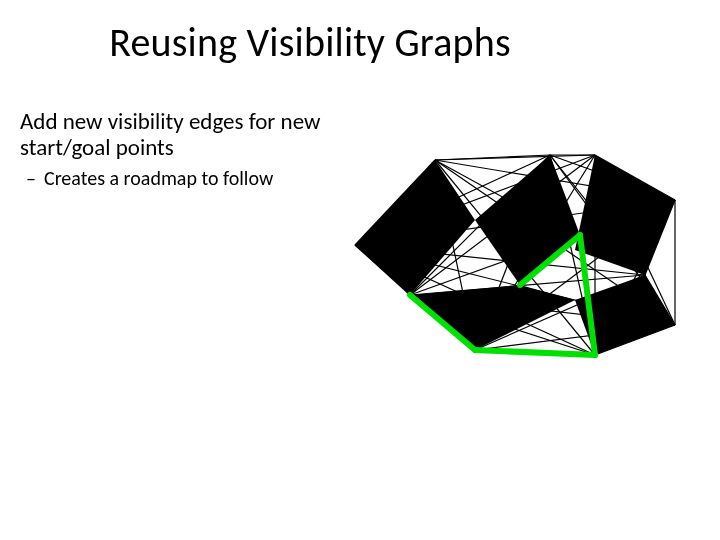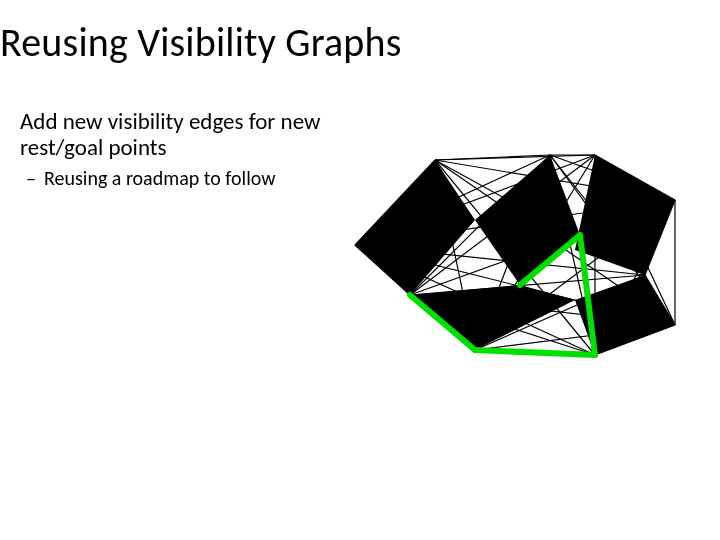--- a/index.html
+++ b/index.html
@@ -15,21 +15,21 @@
   .slide {
     position: relative;
     width: 720px;
     height: 540px;
   }
   .title {
     position: absolute;
     top: 18px;
     left: 0;
     width: 620px;
-    text-align: left;
+    text-align: center;
     font-size: 40px;
     font-weight: 400;
     letter-spacing: 0.2px;
   }
   .body-text {
     position: absolute;
     top: 108px;
     left: 20px;
     width: 320px;
     font-size: 23px;
@@ -59,22 +59,22 @@
   }
 </style>
 </head>
 <body>
 
 <div class="slide">
 
   <div class="title">Reusing Visibility Graphs</div>
 
   <div class="body-text">
-    <p>Add new visibility edges for new rest/goal points</p>
-    <div class="sub-bullet">Reusing a roadmap to follow</div>
+    <p>Add new visibility edges for new start/goal points</p>
+    <div class="sub-bullet">Creates a roadmap to follow</div>
   </div>
 
   <svg class="figure" viewBox="0 0 360 250">
     <g id="obstacles">
         <polygon points="10,120 90,35 130,95 65,170" fill="#000000"></polygon>
         <polygon points="130,95 205,30 235,110 175,160" fill="#000000"></polygon>
         <polygon points="250,30 330,75 300,150 230,125" fill="#000000"></polygon>
         <polygon points="65,170 175,160 230,175 130,225" fill="#000000"></polygon>
         <polygon points="230,175 300,150 330,200 250,230" fill="#000000"></polygon>
       </g>

